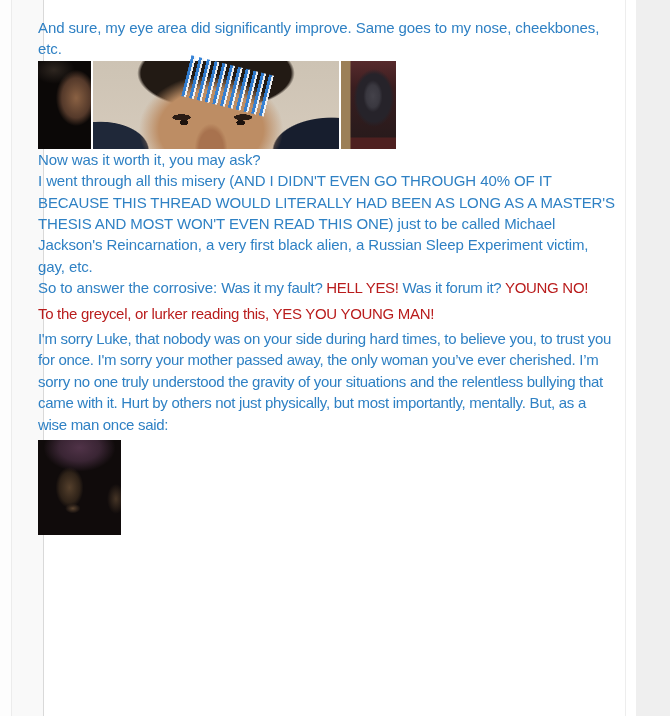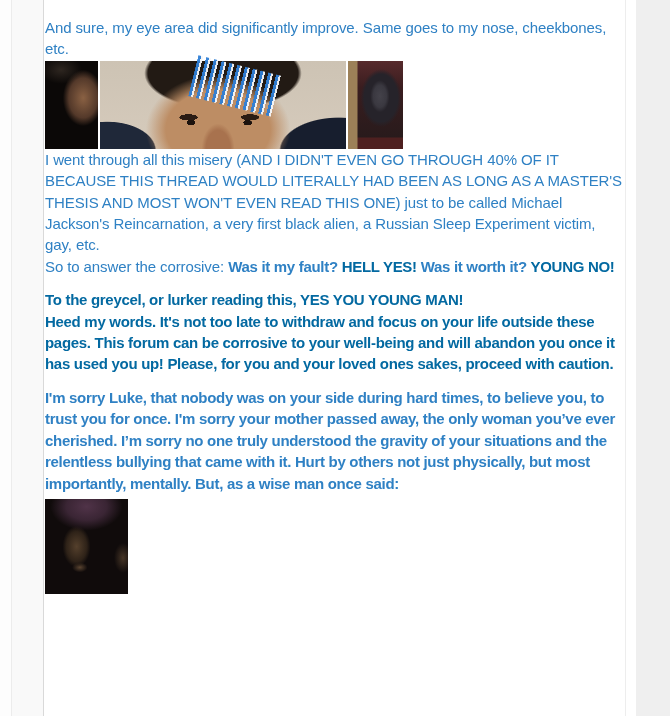--- a/index.html
+++ b/index.html
@@ -26,28 +26,28 @@
   .content-edge-line {
     position: absolute; left: 625px; top: 0; width: 1px; height: 716px;
     background: #ededed;
   }
   .edge-strip {
     position: absolute; left: 636px; top: 0; width: 34px; height: 716px;
     background: #efefef;
   }
 
   .content {
-    position: absolute; left: 45px; top: 0; width: 580px; height: 716px;
+    position: absolute; left: 38px; top: 0; width: 580px; height: 716px;
     padding-top: 17px;
   }
 
   .blue { color: #2f81c4; }
-  .red  { color: #0369a1; }
-  .bold { font-weight: bold; letter-spacing: -0.3px; }
-  .block-gap { margin-top: 12px; }
+  .red  { color: #b91c1c; }
+  .bold { font-weight: normal; letter-spacing: -0.3px; }
+  .block-gap { margin-top: 4px; }
 
   
   .img-row { display: flex; align-items: flex-start; height: 88px; margin: 1px 0 0 0; }
   .att-img { height: 88px; flex: none; }
 
   .img-left {
     width: 53px; margin-right: 2px;
     background:
       radial-gradient(ellipse 30px 20px at 30% 10%, #2e2620 0%, rgba(46,38,32,0) 70%),
       radial-gradient(ellipse 26px 36px at 72% 42%, #8a6143 0%, #54392a 55%, rgba(20,14,10,0) 78%),
@@ -111,27 +111,27 @@
 
   <div class="img-row">
     <div class="att-img img-left"></div>
     <div class="att-img img-center">
       <div class="combs"></div>
     </div>
     <div class="att-img img-right"></div>
   </div>
 
   <div class="blue">
+    <div>Now was it worth it, you may ask?</div>
     <div>I went through all this misery (AND I DIDN'T EVEN GO THROUGH 40% OF IT BECAUSE THIS THREAD WOULD LITERALLY HAD BEEN AS LONG AS A MASTER'S THESIS AND MOST WON'T EVEN READ THIS ONE) just to be called Michael Jackson's Reincarnation, a very first black alien, a Russian Sleep Experiment victim, gay, etc.</div>
-    <div><span>So to answer the corrosive: </span><span class="bold blue">Was it my fault? </span><span class="bold red">HELL YES! </span><span class="bold blue">Was it worth it? </span><span class="bold red">YOUNG NO!</span></div>
+    <div><span>So to answer the corrosive: </span><span class="bold blue">Was it my fault? </span><span class="bold red">HELL YES! </span><span class="bold blue">Was it forum it? </span><span class="bold red">YOUNG NO!</span></div>
   </div>
 
   <div class="red bold block-gap">
     <div>To the greycel, or lurker reading this, YES YOU YOUNG MAN!</div>
-    <div>Heed my words. It's not too late to withdraw and focus on your life outside these pages. This forum can be corrosive to your well-being and will abandon you once it has used you up! Please, for you and your loved ones sakes, proceed with caution.</div>
   </div>
 
   <div class="blue bold block-gap">I'm sorry Luke, that nobody was on your side during hard times, to believe you, to trust you for once. I'm sorry your mother passed away, the only woman you’ve ever cherished. I’m sorry no one truly understood the gravity of your situations and the relentless bullying that came with it. Hurt by others not just physically, but most importantly, mentally. But, as a wise man once said:</div>
 
 
   <div class="img-bottom"></div>
 
 </div>
 
 </body></html>

